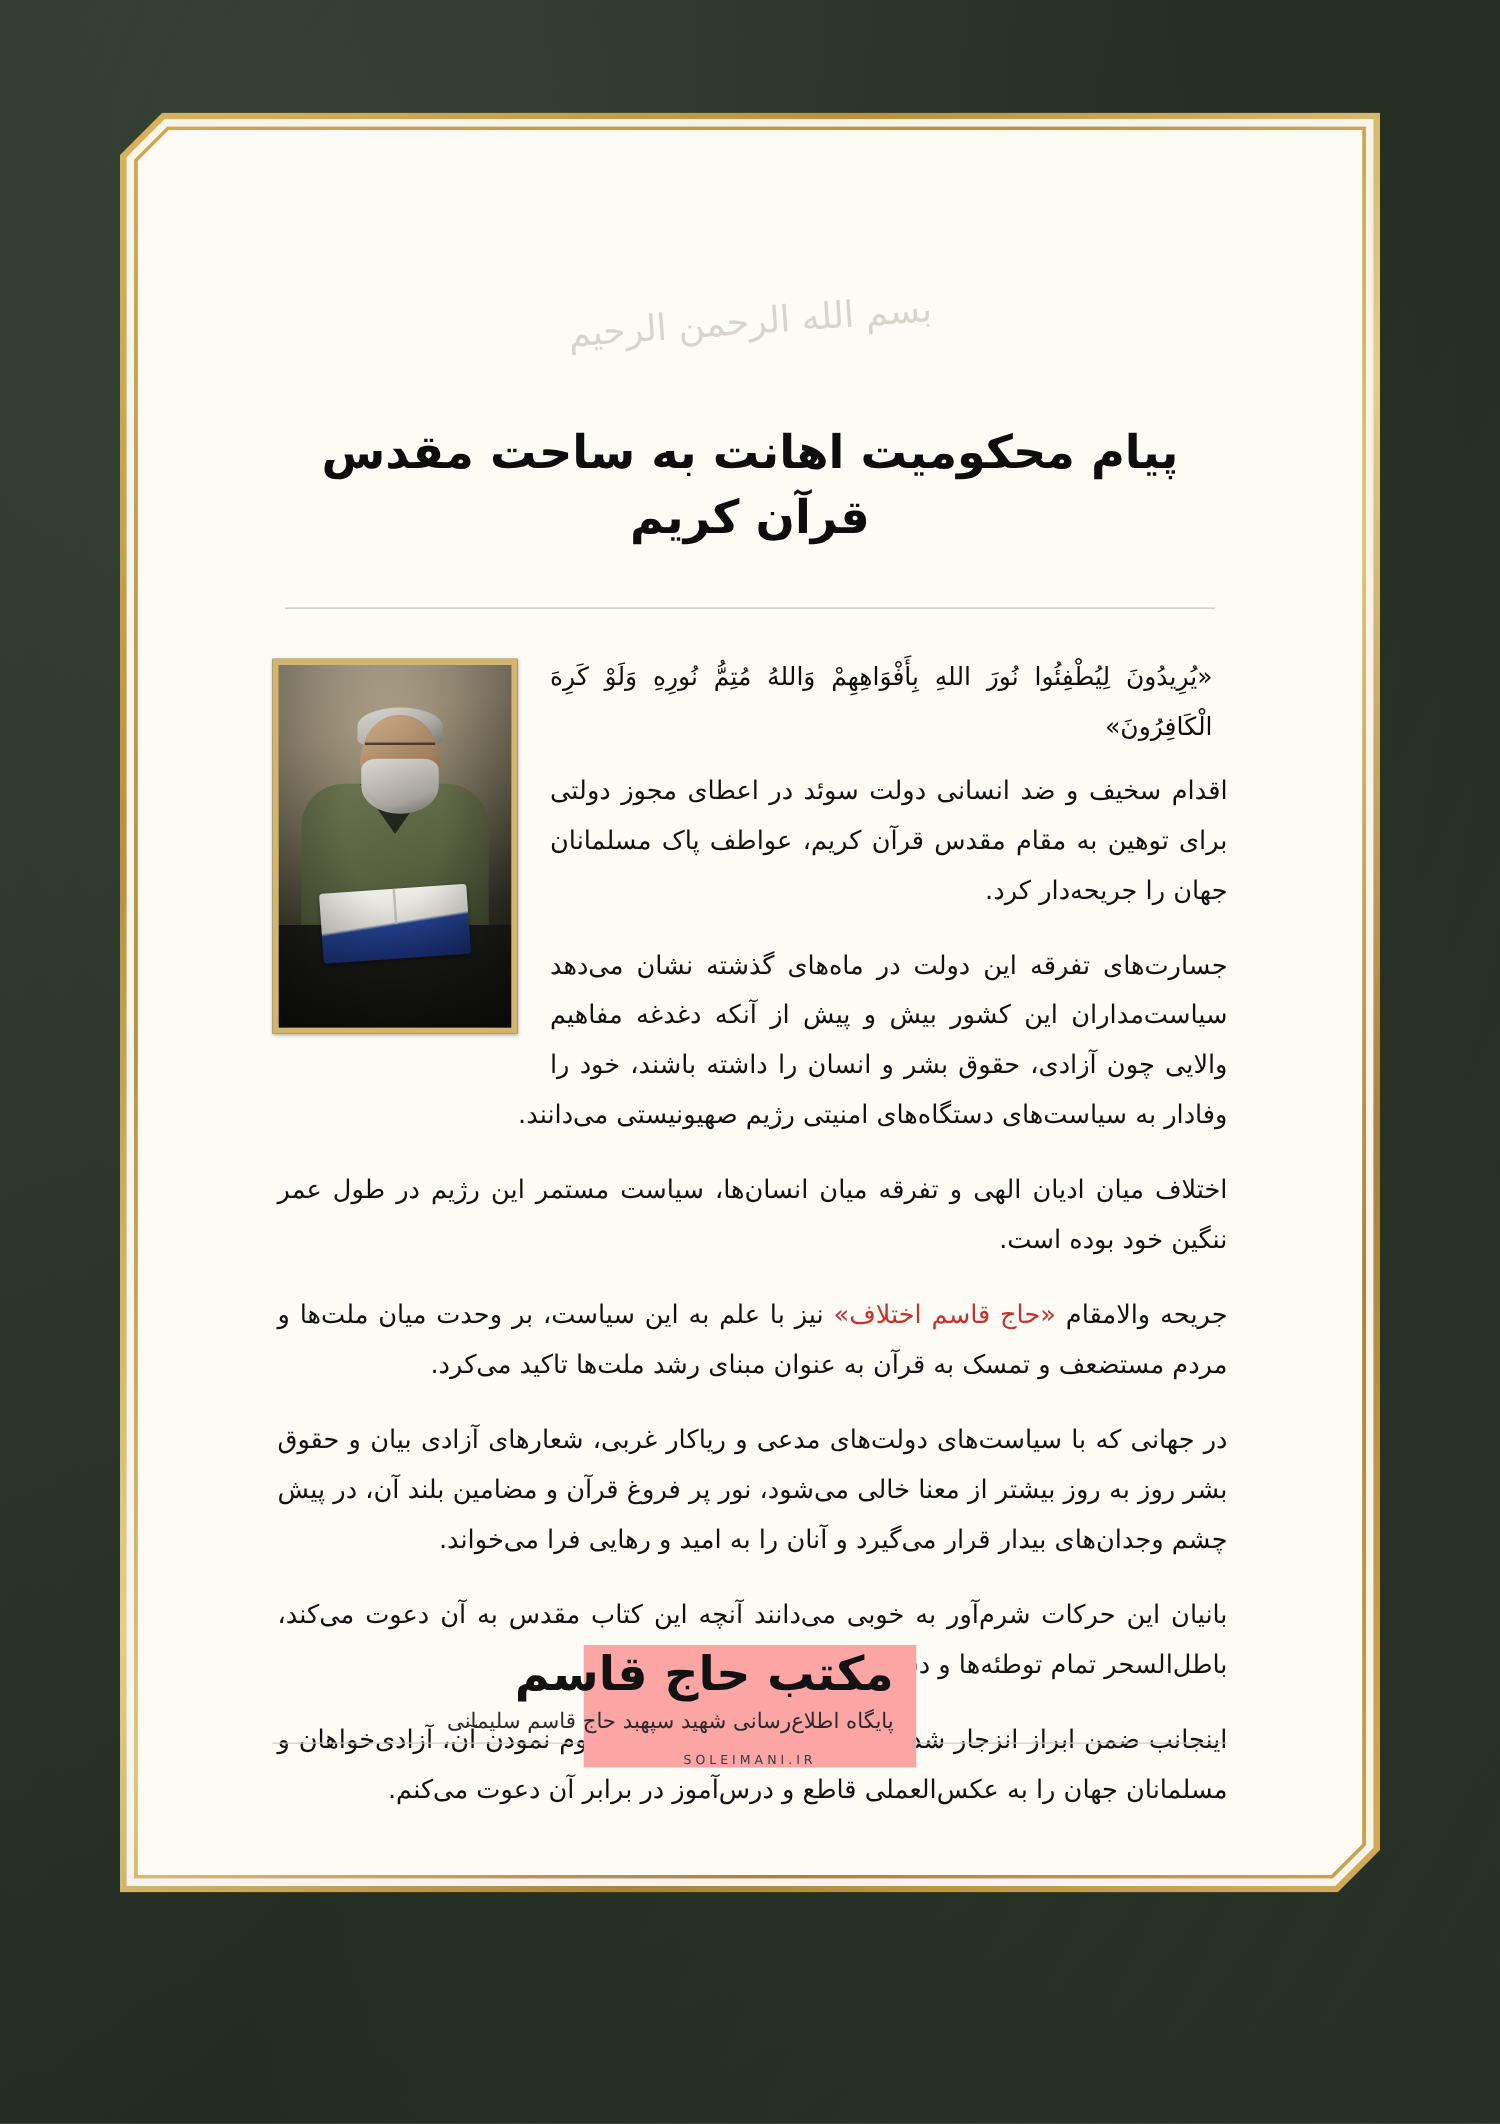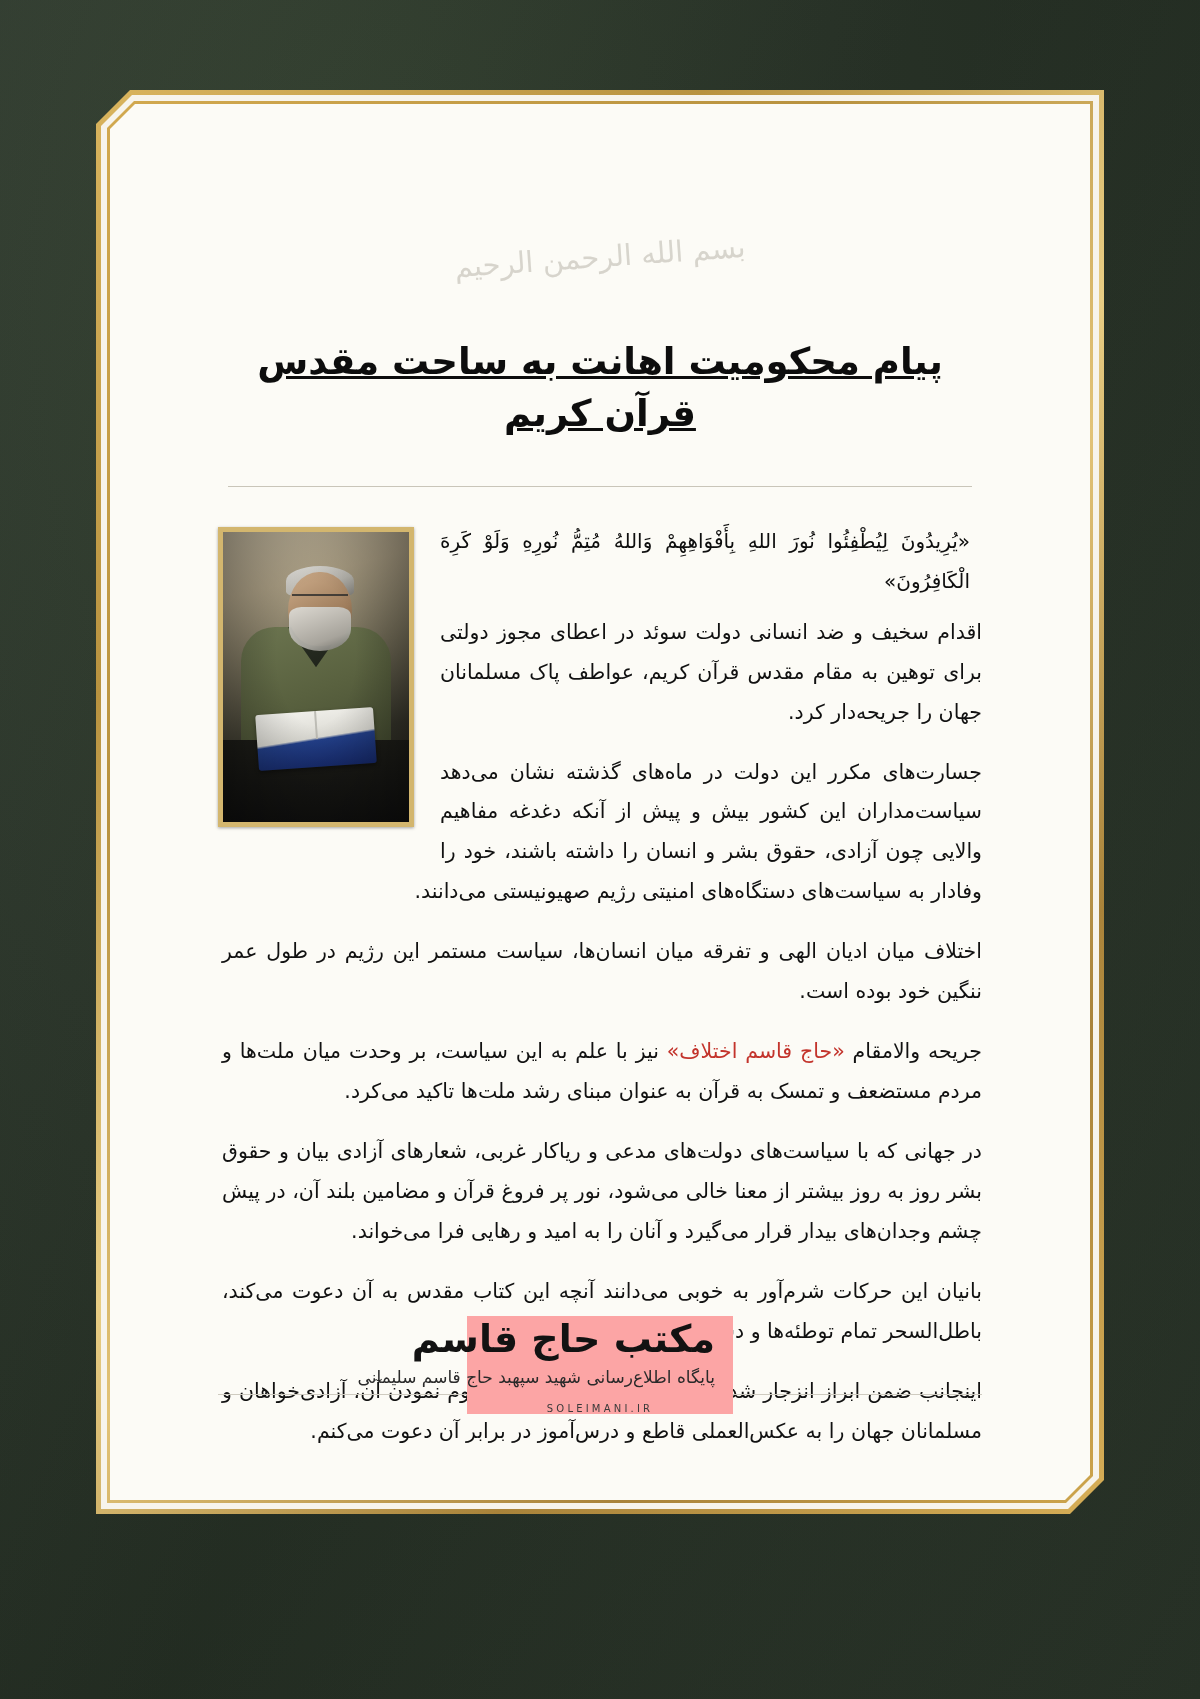--- a/index.html
+++ b/index.html
@@ -78,21 +78,20 @@
 
   .doc-title{
     text-align:center;
     font-size:37px;
     font-weight:bold;
     color:#0d0d0d;
     letter-spacing:0px;
     margin-top:62px;
     line-height:1.4;
     direction:rtl;
-    text-decoration:underline;
   }
 
   .title-rule{
     height:1px;
     background:#c9c5b9;
     margin:46px 10px 34px 10px;
   }
 
   .body-block{
     direction:rtl;
@@ -258,21 +257,21 @@
           <div class="ph-hand-r"></div>
           <div class="ph-book"></div>
           <div class="ph-booksplit"></div>
           <div class="ph-vig"></div>
         </div>
 
         <p class="ayah">«یُرِیدُونَ لِیُطْفِئُوا نُورَ اللهِ بِأَفْوَاهِهِمْ وَاللهُ مُتِمُّ نُورِهِ وَلَوْ كَرِهَ الْكَافِرُونَ»</p>
 
         <p class="para">اقدام سخیف و ضد انسانی دولت سوئد در اعطای مجوز دولتی برای توهین به مقام مقدس قرآن کریم، عواطف پاک مسلمانان جهان را جریحه‌دار کرد.</p>
 
-        <p class="para">جسارت‌های مکرر این دولت در ماه‌های گذشته نشان می‌دهد سیاست‌مداران این کشور بیش و پیش از آنکه دغدغه مفاهیم والایی چون آزادی، حقوق بشر و انسان را داشته باشند، خود را وفادار به سیاست‌های دستگاه‌های امنیتی رژیم صهیونیستی می‌دانند.</p>
+        <p class="para">جسارت‌های تفرقه این دولت در ماه‌های گذشته نشان می‌دهد سیاست‌مداران این کشور بیش و پیش از آنکه دغدغه مفاهیم والایی چون آزادی، حقوق بشر و انسان را داشته باشند، خود را وفادار به سیاست‌های دستگاه‌های امنیتی رژیم صهیونیستی می‌دانند.</p>
 
         <p class="para">اختلاف میان ادیان الهی و تفرقه میان انسان‌ها، سیاست مستمر این رژیم در طول عمر ننگین خود بوده است.</p>
 
         <p class="para"><span>جریحه والامقام </span><span class="highlight">«حاج قاسم اختلاف»</span><span> نیز با علم به این سیاست، بر وحدت میان ملت‌ها و مردم مستضعف و تمسک به قرآن به عنوان مبنای رشد ملت‌ها تاکید می‌کرد.</span></p>
 
         <p class="para">در جهانی که با سیاست‌های دولت‌های مدعی و ریاکار غربی، شعارهای آزادی بیان و حقوق بشر روز به روز بیشتر از معنا خالی می‌شود، نور پر فروغ قرآن و مضامین بلند آن، در پیش چشم وجدان‌های بیدار قرار می‌گیرد و آنان را به امید و رهایی فرا می‌خواند.</p>
 
         <p class="para">بانیان این حرکات شرم‌آور به خوبی می‌دانند آنچه این کتاب مقدس به آن دعوت می‌کند، باطل‌السحر تمام توطئه‌ها و دسیسه‌های شیطانی آنان است.</p>
 
         <p class="para">اینجانب ضمن ابراز انزجار شدید از این اقدام سفیهانه و محکوم نمودن آن، آزادی‌خواهان و مسلمانان جهان را به عکس‌العملی قاطع و درس‌آموز در برابر آن دعوت می‌کنم.</p>

